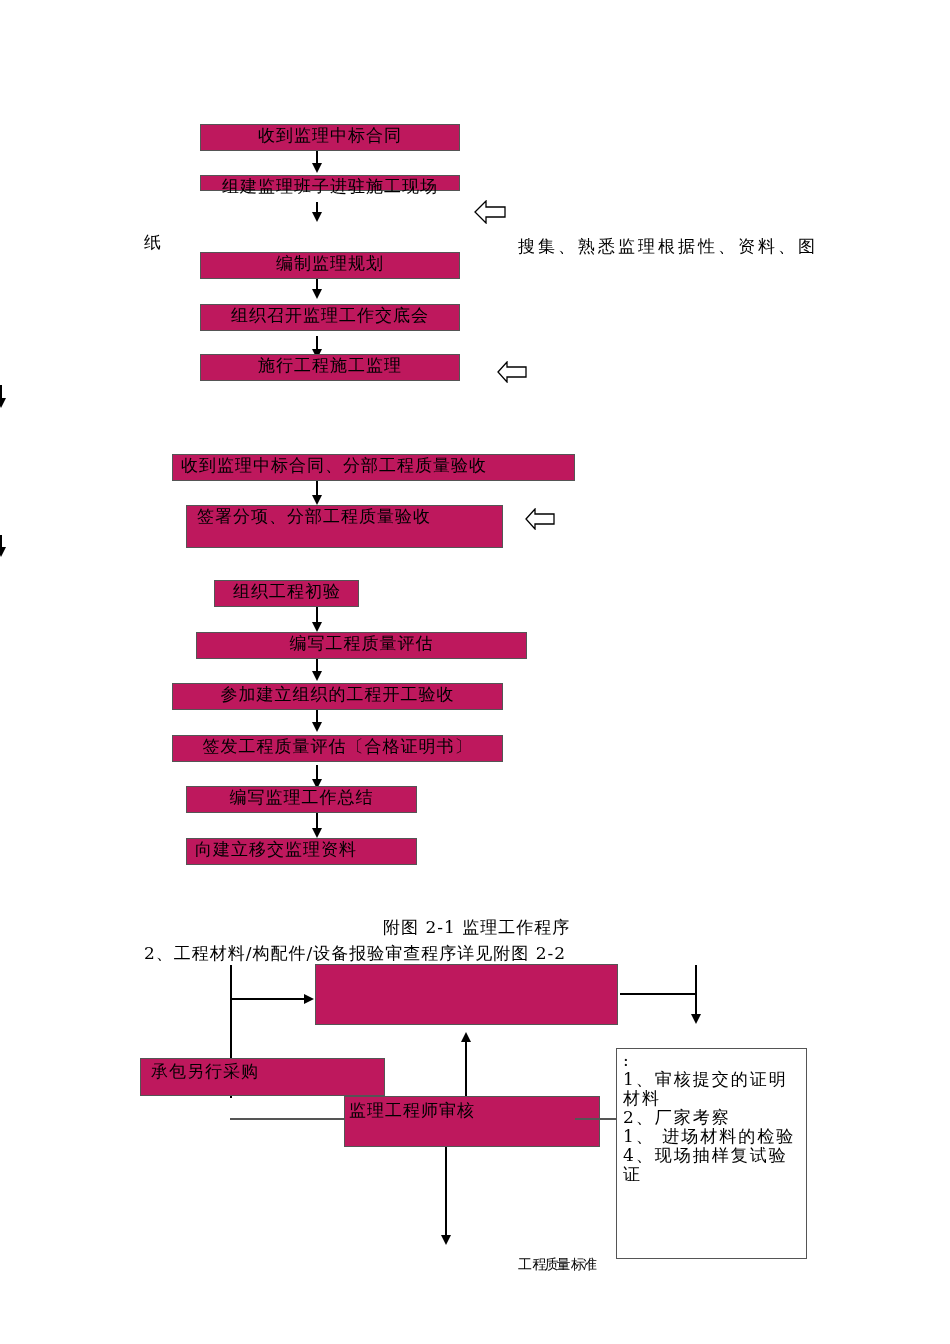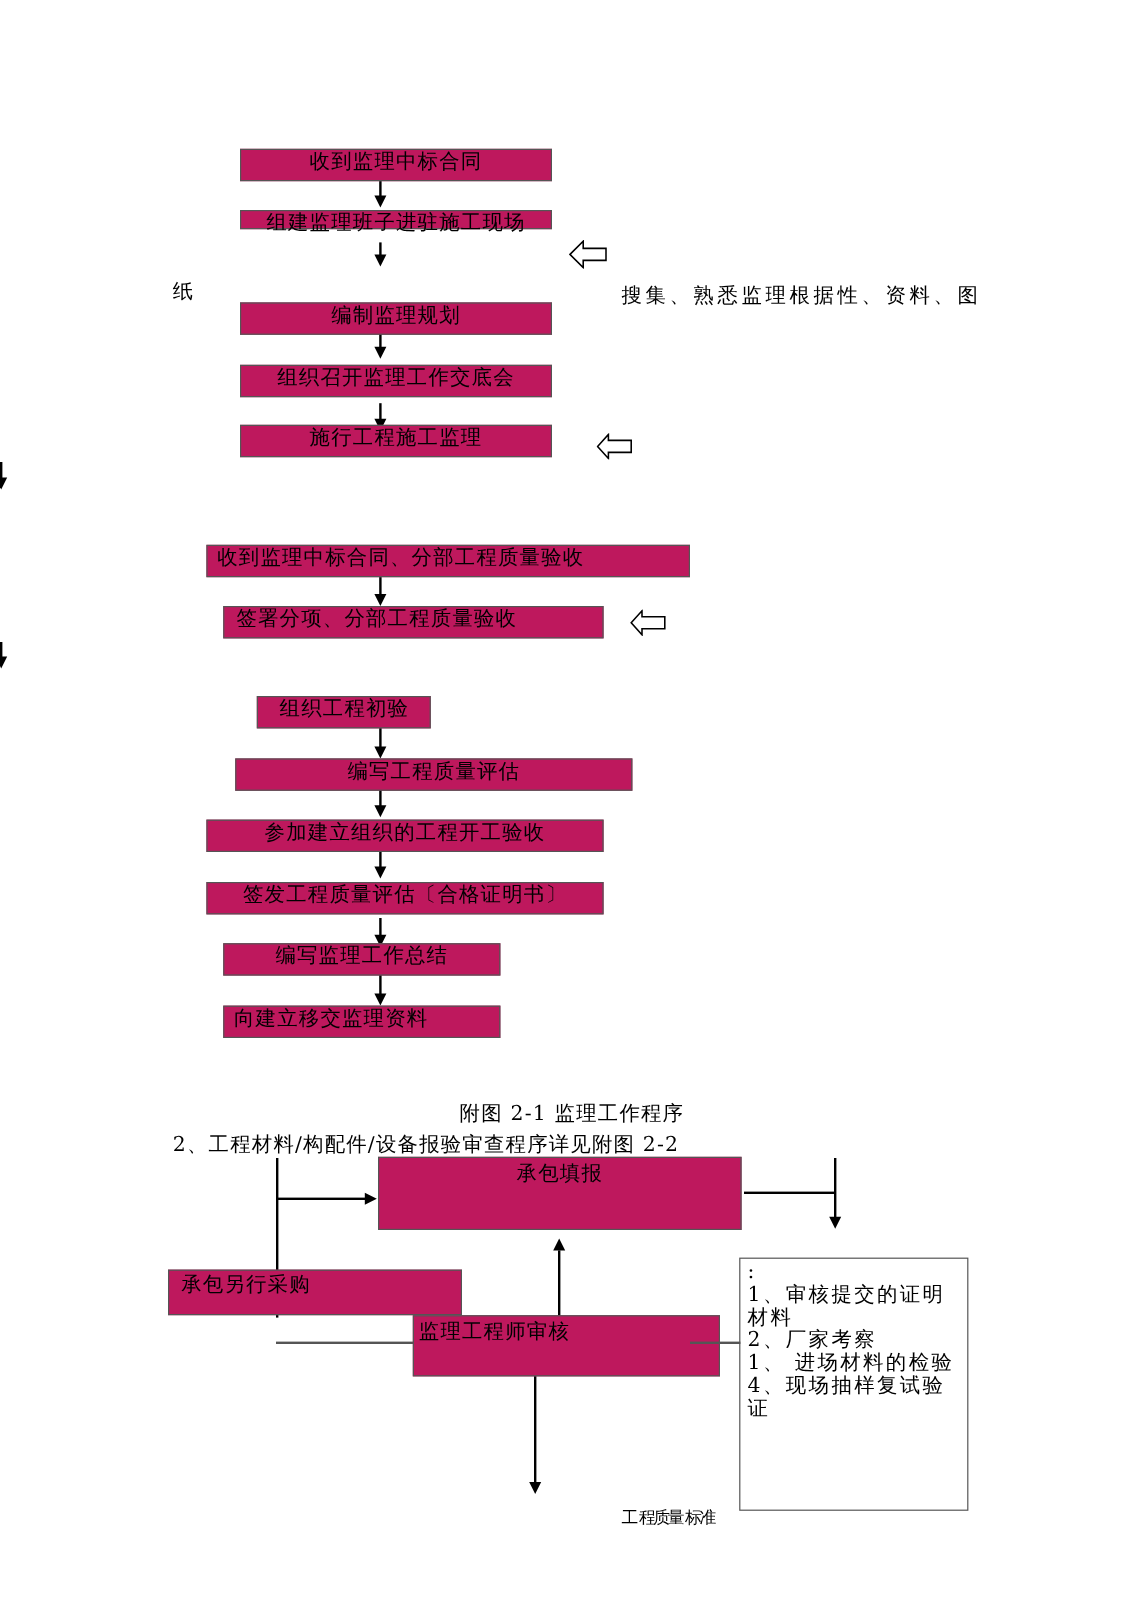--- a/index.html
+++ b/index.html
@@ -66,21 +66,21 @@
 
 <div class="vline" style="left:0px;top:385px;height:14px;"></div>
 <div class="arrow-down" style="left:-4px;top:398px;"></div>
 
 <div class="box" style="left:172px;top:454px;width:403px;height:27px;padding-left:8px;">
   <span>收到监理中标合同、分部工程质量验收</span>
 </div>
 <div class="vline" style="left:316px;top:481px;height:16px;"></div>
 <div class="arrow-down" style="left:312px;top:495px;"></div>
 
-<div class="box" style="left:186px;top:505px;width:317px;height:27px;padding-left:10px;">
+<div class="box" style="left:186px;top:505px;width:317px;height:43px;padding-left:10px;">
   <span>签署分项、分部工程质量验收</span>
 </div>
 <svg class="hollow-left" style="left:525px;top:508px;" width="30" height="22" viewBox="0 0 30 22">
   <path d="M1 11 L10 1 L10 6 L29 6 L29 16 L10 16 L10 21 Z" fill="#fff" stroke="#000" stroke-width="1.3"></path>
 </svg>
 
 <div class="vline" style="left:0px;top:535px;height:14px;"></div>
 <div class="arrow-down" style="left:-4px;top:547px;"></div>
 
 <div class="box" style="left:214px;top:580px;width:145px;height:27px;padding-left:18px;">
@@ -118,21 +118,20 @@
 </div>
 
 <div class="txt" style="left:383px;top:916px;">附图 2-1 监理工作程序</div>
 <div class="txt" style="left:144px;top:942px;">2、工程材料/构配件/设备报验审查程序详见附图 2-2</div>
 
 <div class="vline" style="left:230px;top:965px;height:133px;"></div>
 <div class="hline" style="left:230px;top:998px;width:75px;"></div>
 <div class="arrow-right" style="left:304px;top:994px;"></div>
 
 <div class="box" style="left:315px;top:964px;width:303px;height:61px;">
-  <div style="text-align:center;margin-top:3px;">承包填报</div>
 </div>
 
 <div class="hline" style="left:620px;top:993px;width:75px;"></div>
 <div class="vline" style="left:695px;top:965px;height:50px;"></div>
 <div class="arrow-down" style="left:691px;top:1014px;"></div>
 
 <div class="vline" style="left:465px;top:1042px;height:55px;"></div>
 <div class="arrow-up" style="left:461px;top:1032px;"></div>
 
 <div class="box" style="left:140px;top:1058px;width:245px;height:38px;padding-left:10px;padding-top:2px;">

